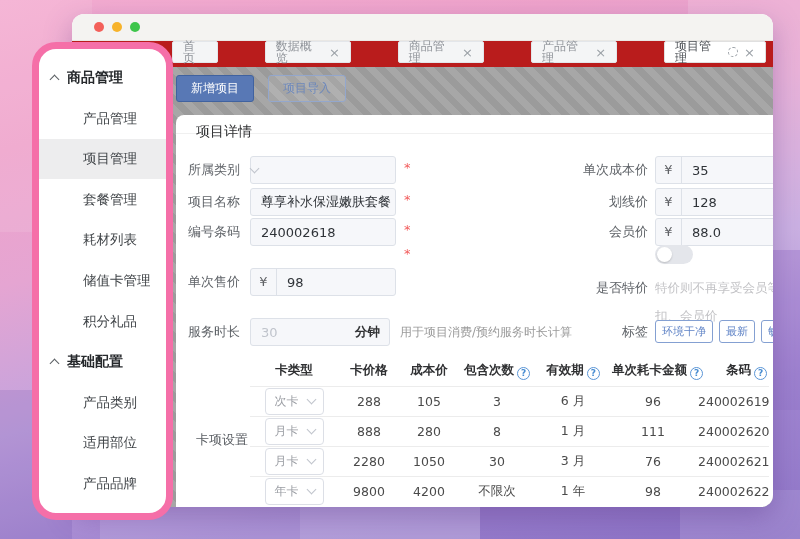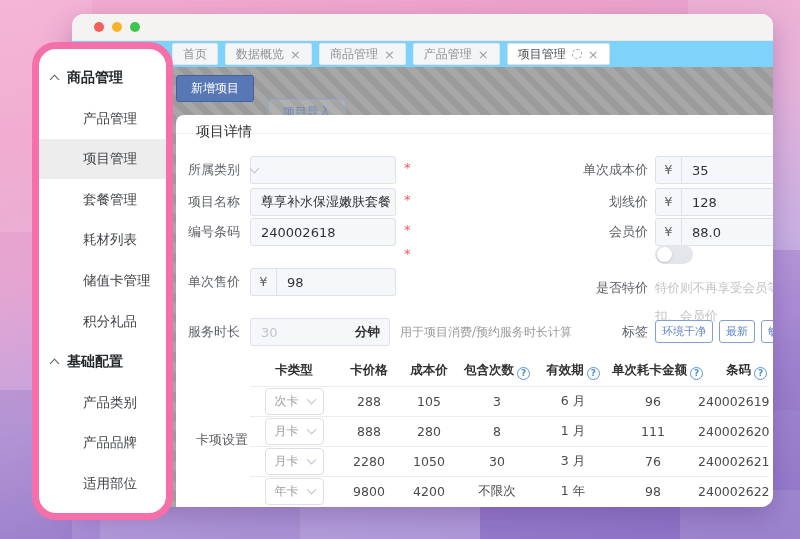--- a/index.html
+++ b/index.html
@@ -24,39 +24,39 @@
     position:absolute; left:72px; top:14px; width:701px; height:493px;
     background:#fff; border-radius:12px; overflow:hidden; z-index:10;
     box-shadow:0 10px 28px rgba(86,48,130,.35);
   }
   .titlebar {
     height:27px; background:#f4f3f1; border-bottom:1px solid #e9e7e4;
     display:flex; align-items:center; padding-left:22px; gap:8px;
   }
   .dot { width:10px; height:10px; border-radius:50%; }
   .tabbar {
-    height:26px; background:#7dd3fc; display:flex; align-items:center; padding-left:100px;
+    height:26px; background:#b91c1c; display:flex; padding-left:100px;gap:40px;
   }
   .tab {
     display:inline-flex; align-items:center; gap:6px; height:22px;
     padding:0 10px; margin-right:7px; font-size:12px; color:#8f9399;
     background:#f4f5f6; border:1px solid #e3e6ea; border-radius:2px; line-height:1; cursor:default;
   }
   .tab.active { background:#fff; color:#4d5156; border-color:#e0e0e0; }
   .tab .close { color:#9aa0a6; font-size:13px; }
   .loading-circle { width:10px; height:10px; border:1px dashed #9aa0a6; border-radius:50%; }
 
   .content {
     position:absolute; left:0; top:53px; right:0; bottom:0;
     background:repeating-linear-gradient(45deg,#a7a7a7 0 7px,#9b9b9b 7px 14px);
   }
   .toolbar { position:absolute; left:104px; top:8px; display:flex; gap:14px; z-index:5; }
   .btn { font-size:12px; height:27px; padding:0 14px; border-radius:3px; display:inline-flex; align-items:center; cursor:pointer; font-family:inherit; }
   .btn-primary { background:#5878b5; border:1px solid #40629f; color:#fff; }
-  .btn-outline { background:rgba(255,255,255,.10); border:1px solid #93a7cd; color:#6d88bb;margin-top:24px; }
+  .btn-outline { background:rgba(255,255,255,.10); border:1px solid #93a7cd; color:#6d88bb; }
 
   
   .card {
     position:absolute; left:104px; top:48px; right:0; bottom:0;
     background:#fff; border-top-left-radius:8px; overflow:hidden; z-index:6;
   }
   .card-title { height:19px; line-height:33px; padding-left:20px; font-size:14px; color:#303133; border-bottom:1px solid #f0f0f0; }
   .card-body { position:absolute; left:0; right:0; top:34px; bottom:0; }
 
   .flabel { position:absolute; width:64px; text-align:right; font-size:13px; color:#5f6368; line-height:28px; }
@@ -332,18 +332,18 @@
     <span>积分礼品</span>
   </div>
   <div class="side-row group">
     <span class="chev-up"></span>
     <span>基础配置</span>
   </div>
   <div class="side-row">
     <span>产品类别</span>
   </div>
   <div class="side-row">
+    <span>适用部位</span>
+  </div>
+  <div class="side-row">
     <span>产品品牌</span>
   </div>
-  <div class="side-row">
-    <span>适用部位</span>
-  </div>
 </div>
 
 </body></html>

